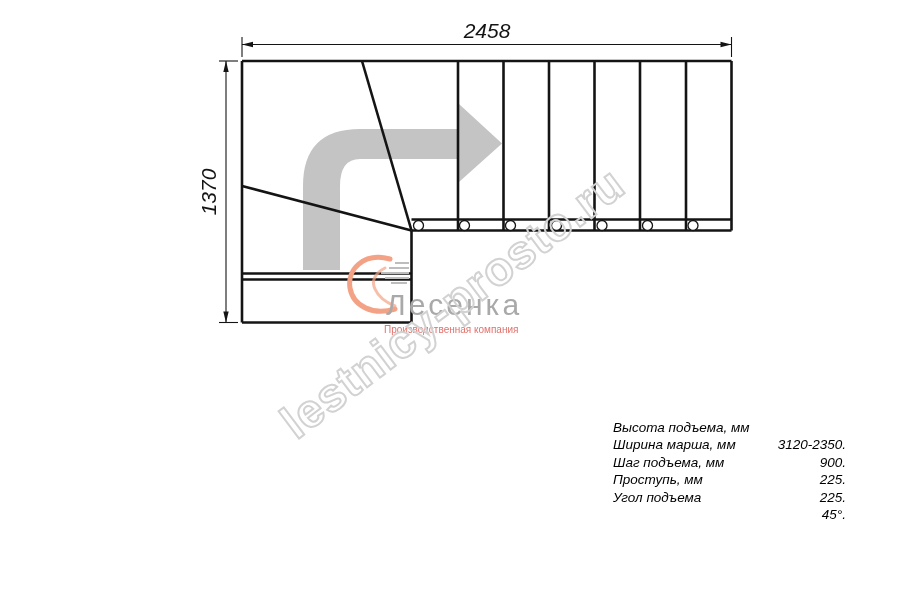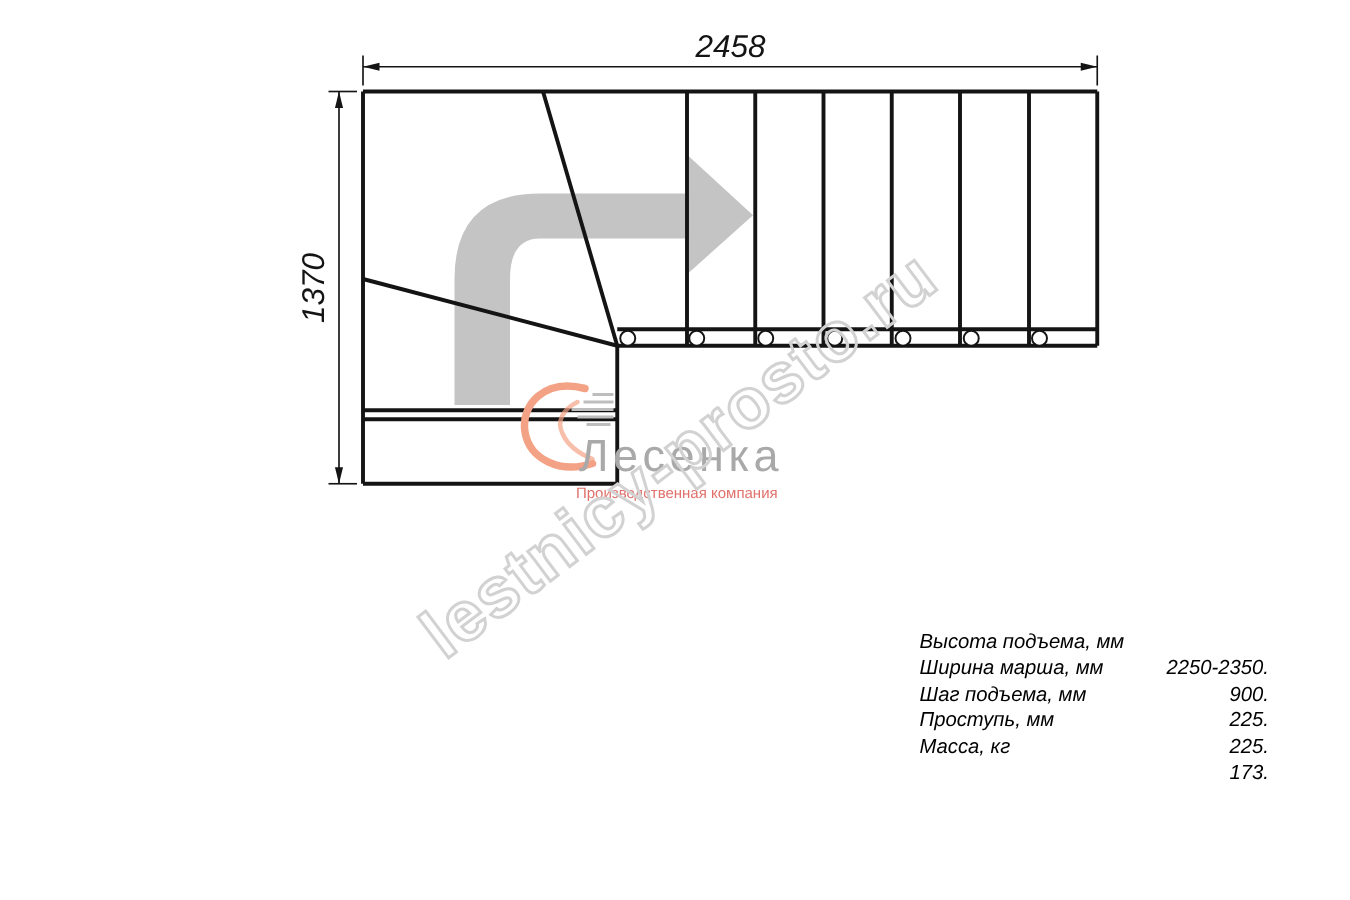--- a/index.html
+++ b/index.html
@@ -150,33 +150,33 @@
     </svg>
     <div class="logo-name">Лесенка</div>
     <div class="logo-tagline">Производственная компания</div>
   </div>
 
   <div class="watermark">lestnicy-prosto.ru</div>
 
   <div class="specs">
     <div class="row">
       <span class="lbl">Высота подъема, мм</span>
-      <span class="val">2250-2350.</span>
+      <span class="val">3120-2350.</span>
     </div>
     <div class="row">
       <span class="lbl">Ширина марша, мм</span>
       <span class="val">900.</span>
     </div>
     <div class="row">
       <span class="lbl">Шаг подъема, мм</span>
       <span class="val">225.</span>
     </div>
     <div class="row">
       <span class="lbl">Проступь, мм</span>
       <span class="val">225.</span>
     </div>
     <div class="row">
-      <span class="lbl">Масса, кг</span>
-      <span class="val">173.</span>
+      <span class="lbl">Угол подъема</span>
+      <span class="val">45°.</span>
     </div>
   </div>
 
 </div>
 
 </body></html>

